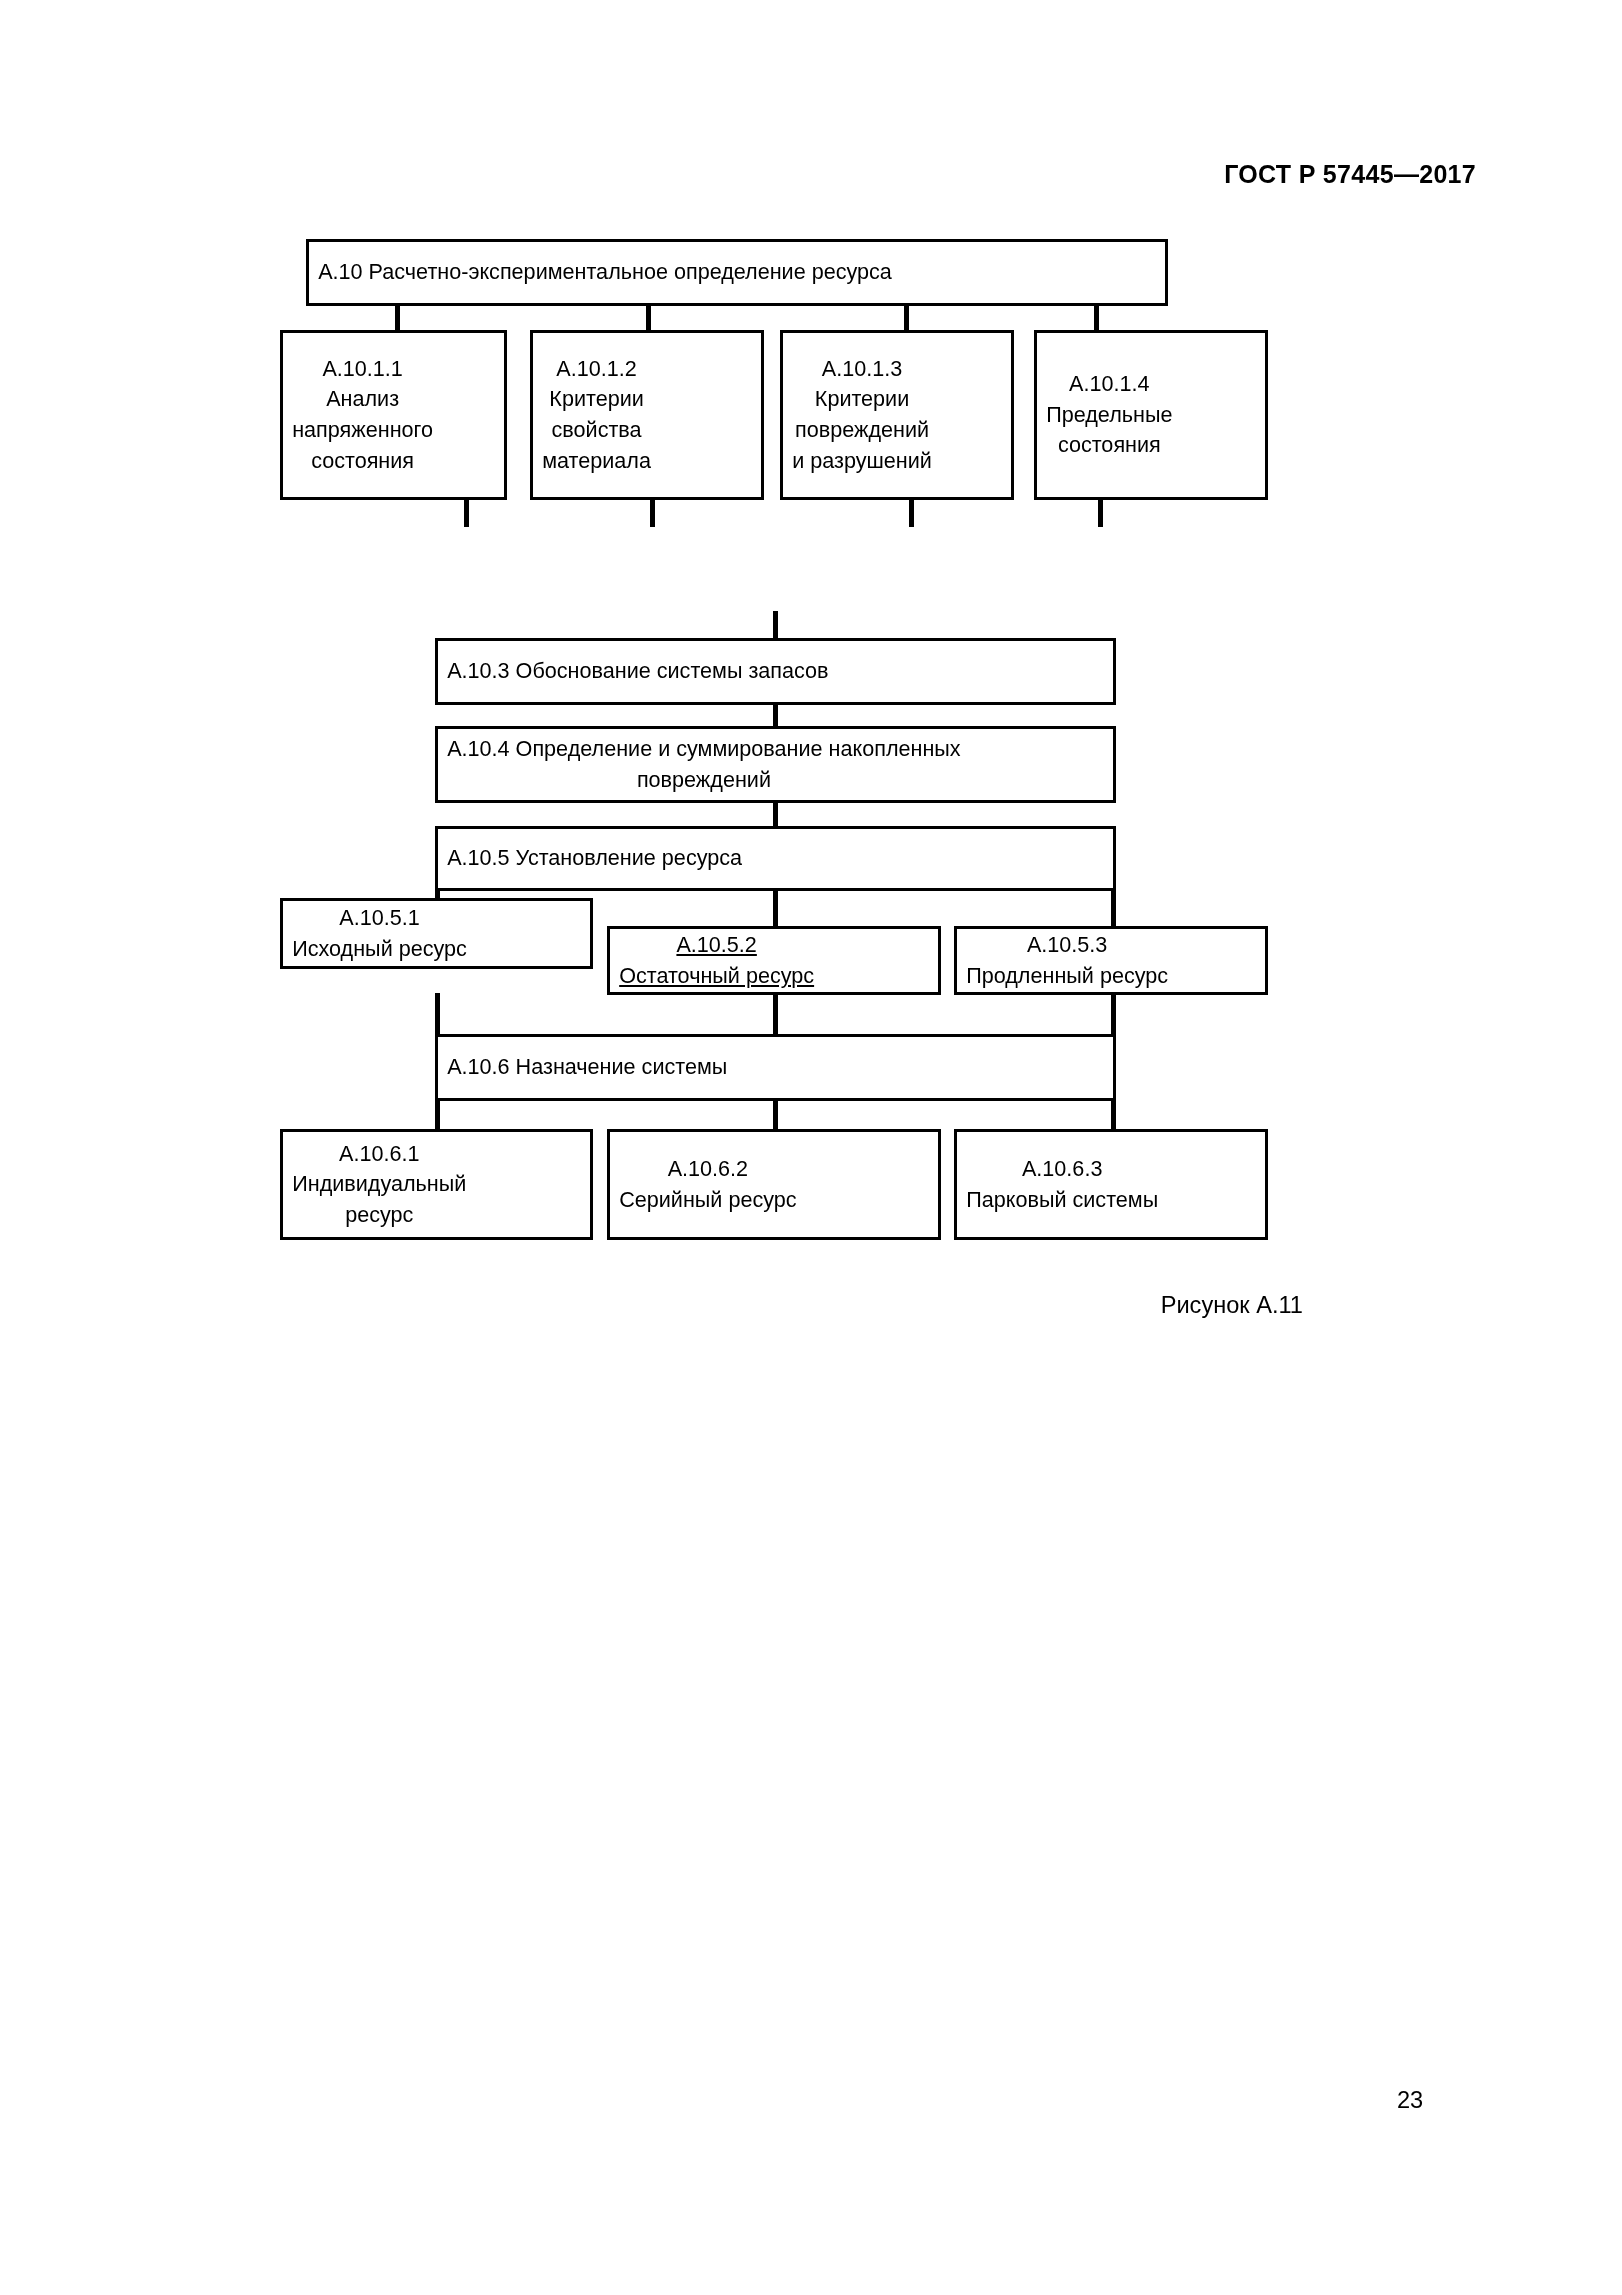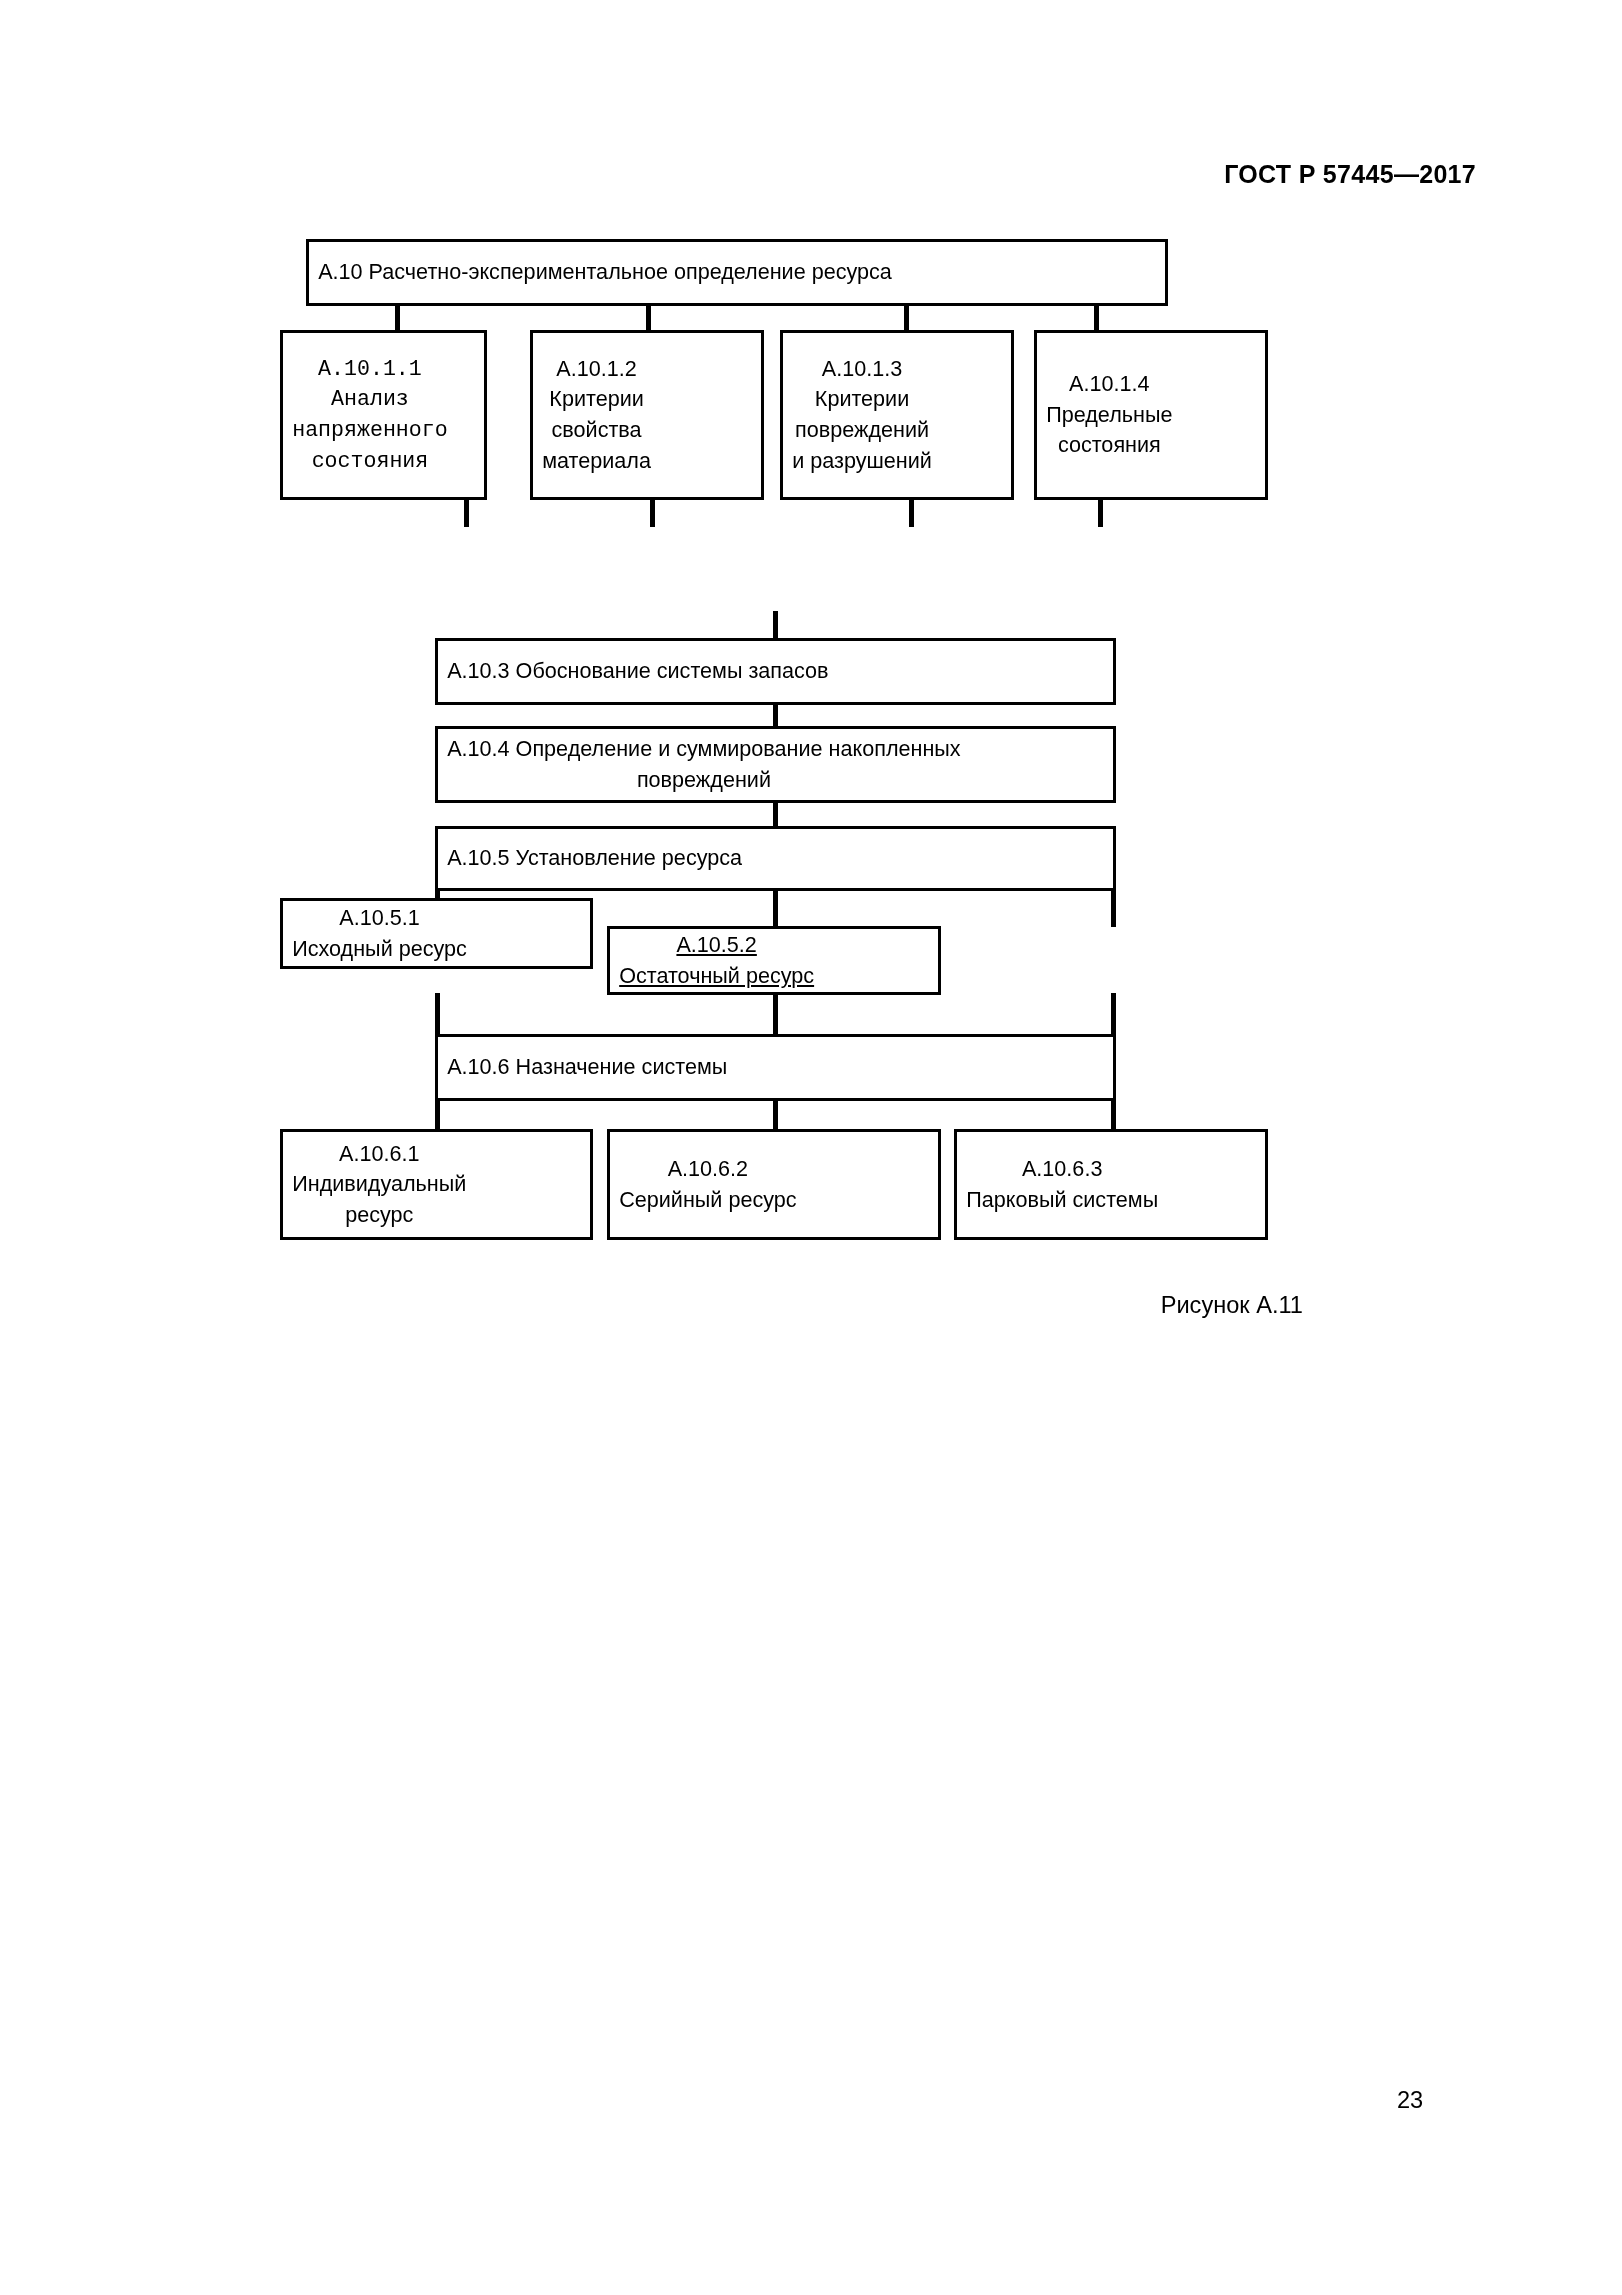--- a/index.html
+++ b/index.html
@@ -73,21 +73,21 @@
   .node .label {
     font-size: 21.6px;
     line-height: 1.42;
     padding: 0 9.2px;
     white-space: pre-line;
   }
 
   
   .n-a10      { left: 306px;  top: 239px;  width: 862px; height: 67px; }
 
-  .n-a1011    { left: 280px;  top: 330px;  width: 207px;  height: 170px; font-family: Liberation Mono, monospace; }
+  .n-a1011    { left: 280px;  top: 330px;  width: 227px;  height: 170px; }
   .n-a1012    { left: 530px;  top: 330px;  width: 234px;  height: 170px; }
   .n-a1013    { left: 780px; top: 330px;  width: 234px;  height: 170px; }
   .n-a1014    { left: 1034px; top: 330px;  width: 234px;  height: 170px; }
 
   .n-a102     { left: 435px;  top: 523px;  width: 681px; height: 90px; }
   .n-a103     { left: 435px;  top: 638px;  width: 681px; height: 67px; }
   .n-a104     { left: 435px;  top: 726px; width: 681px; height: 77px; }
   .n-a105     { left: 435px;  top: 826px; width: 681px; height: 65px; }
 
   .n-a1051    { left: 280px;  top: 898px; width: 313px;  height: 71px; }
@@ -181,20 +181,24 @@
   </div>
 
   <div class="node n-a1051">
     <span class="label">А.10.5.1
 Исходный ресурс</span>
   </div>
   <div class="node n-a1052">
     <span class="label">А.10.5.2
 Остаточный ресурс</span>
   </div>
+  <div class="node n-a1053">
+    <span class="label">А.10.5.3
+Продленный ресурс</span>
+  </div>
 
   <div class="node n-a106">
     <span class="label">А.10.6 Назначение системы</span>
   </div>
 
   <div class="node n-a1061">
     <span class="label">А.10.6.1
 Индивидуальный
 ресурс</span>
   </div>

